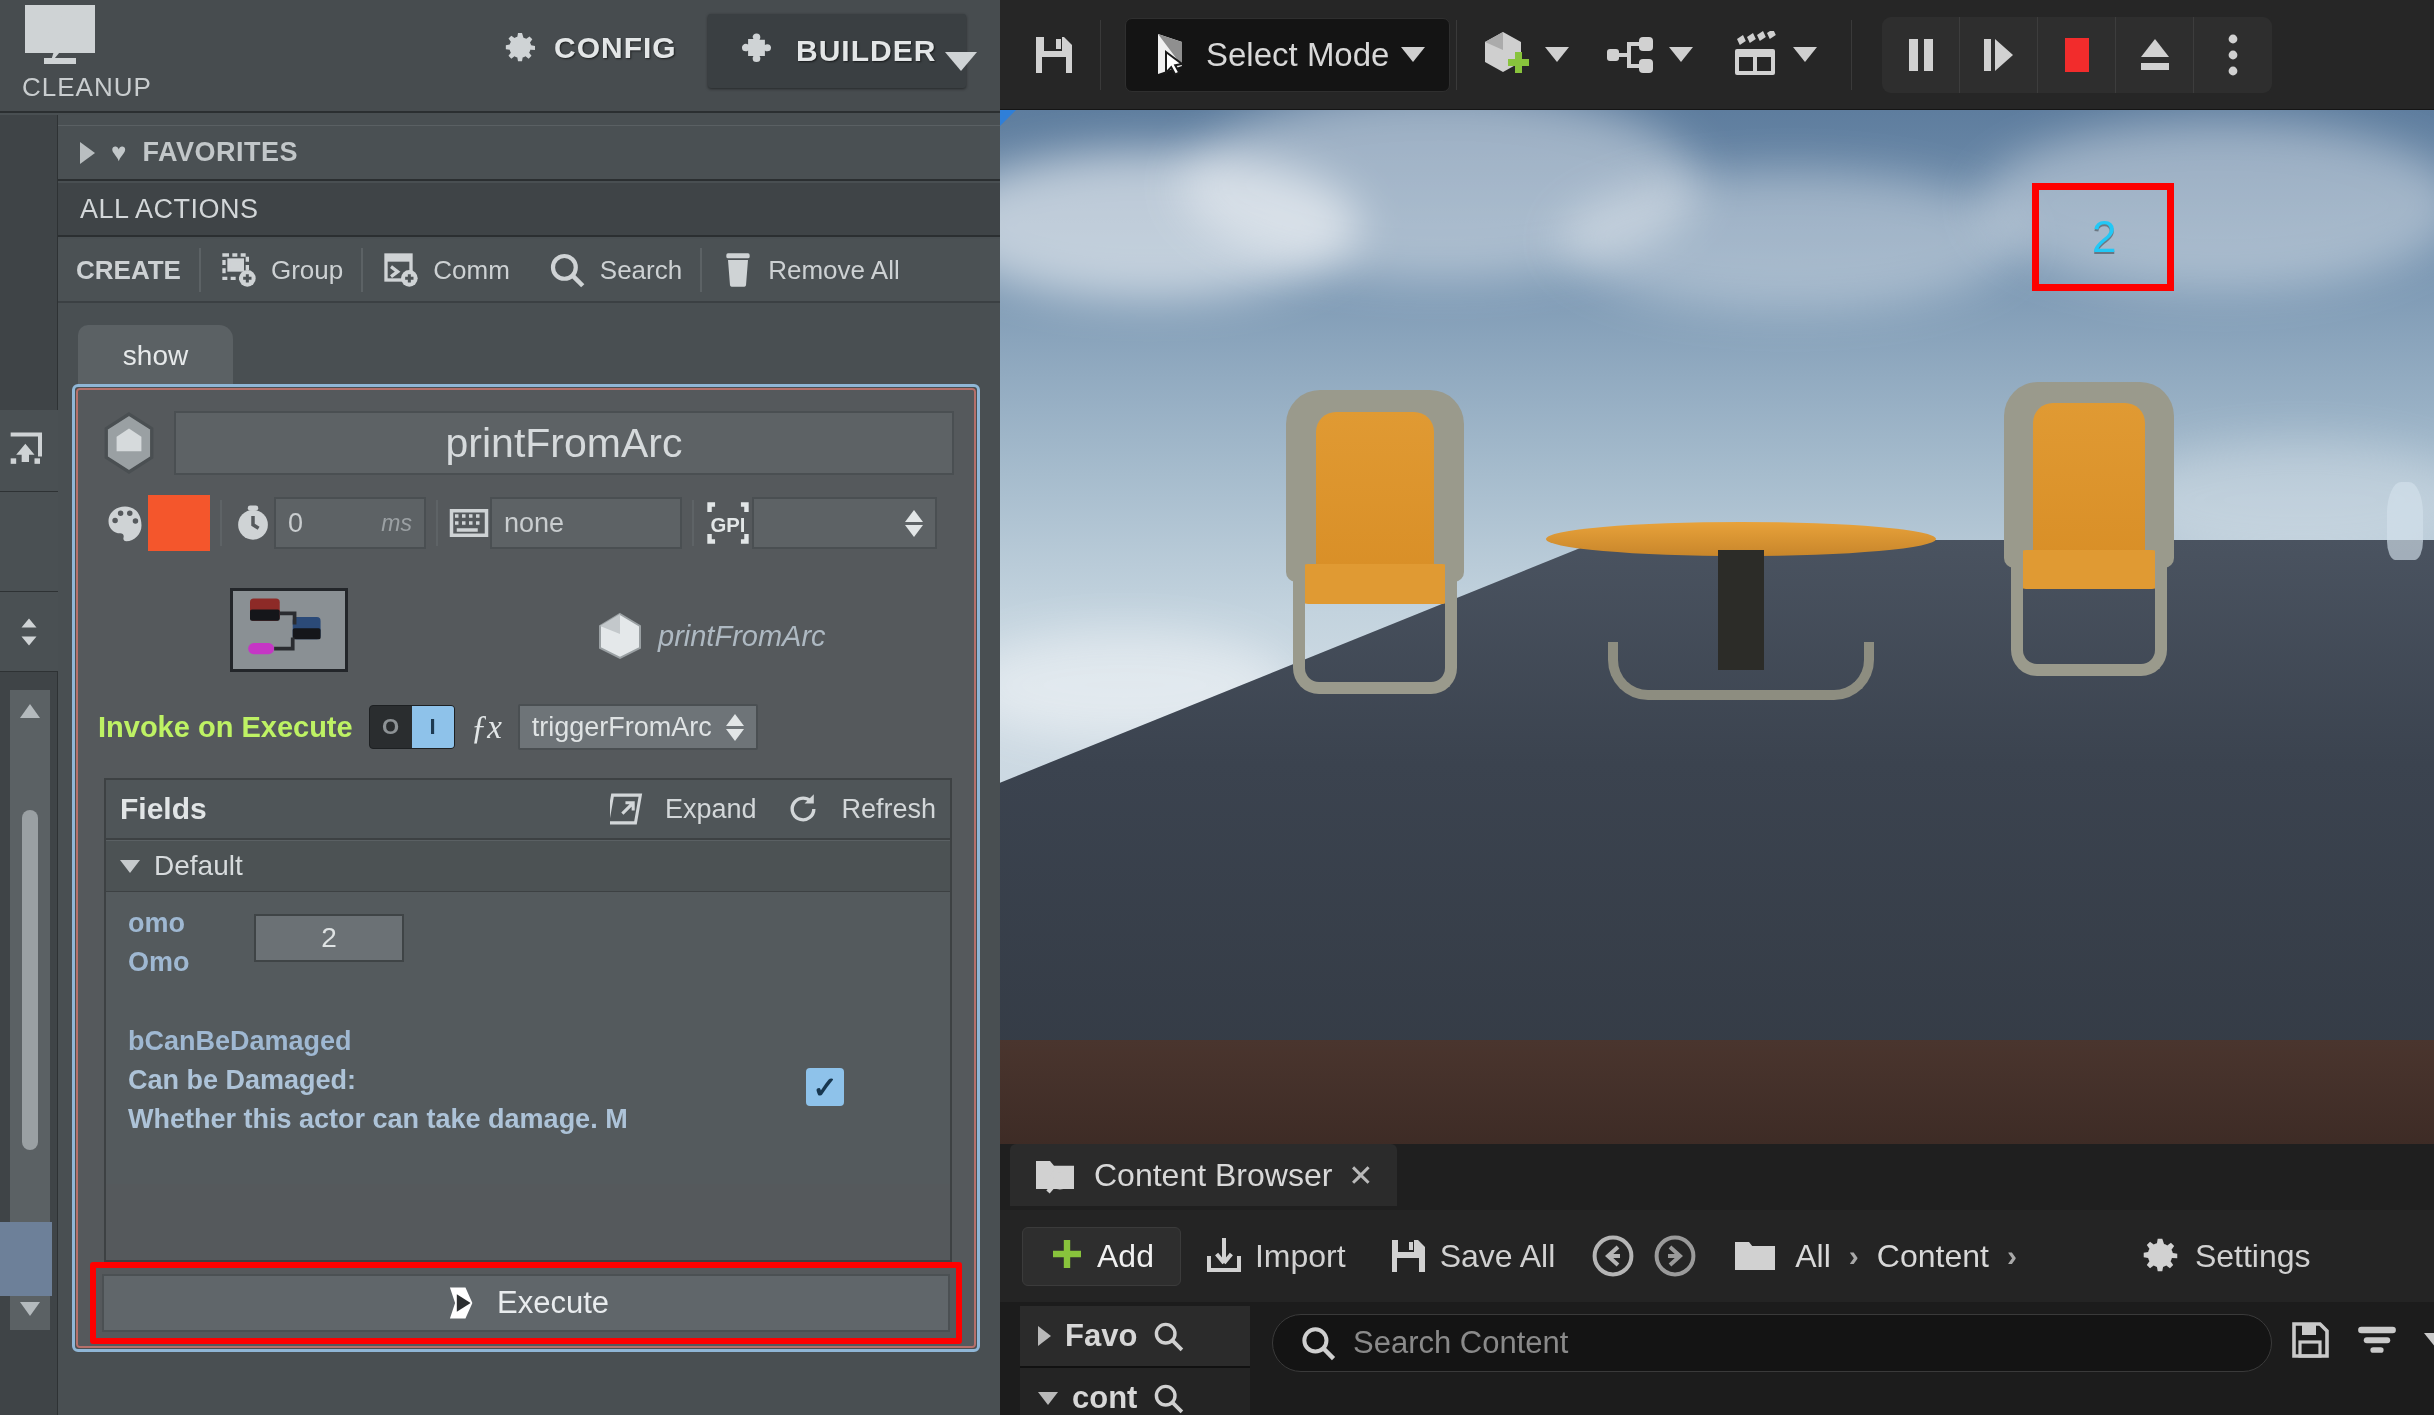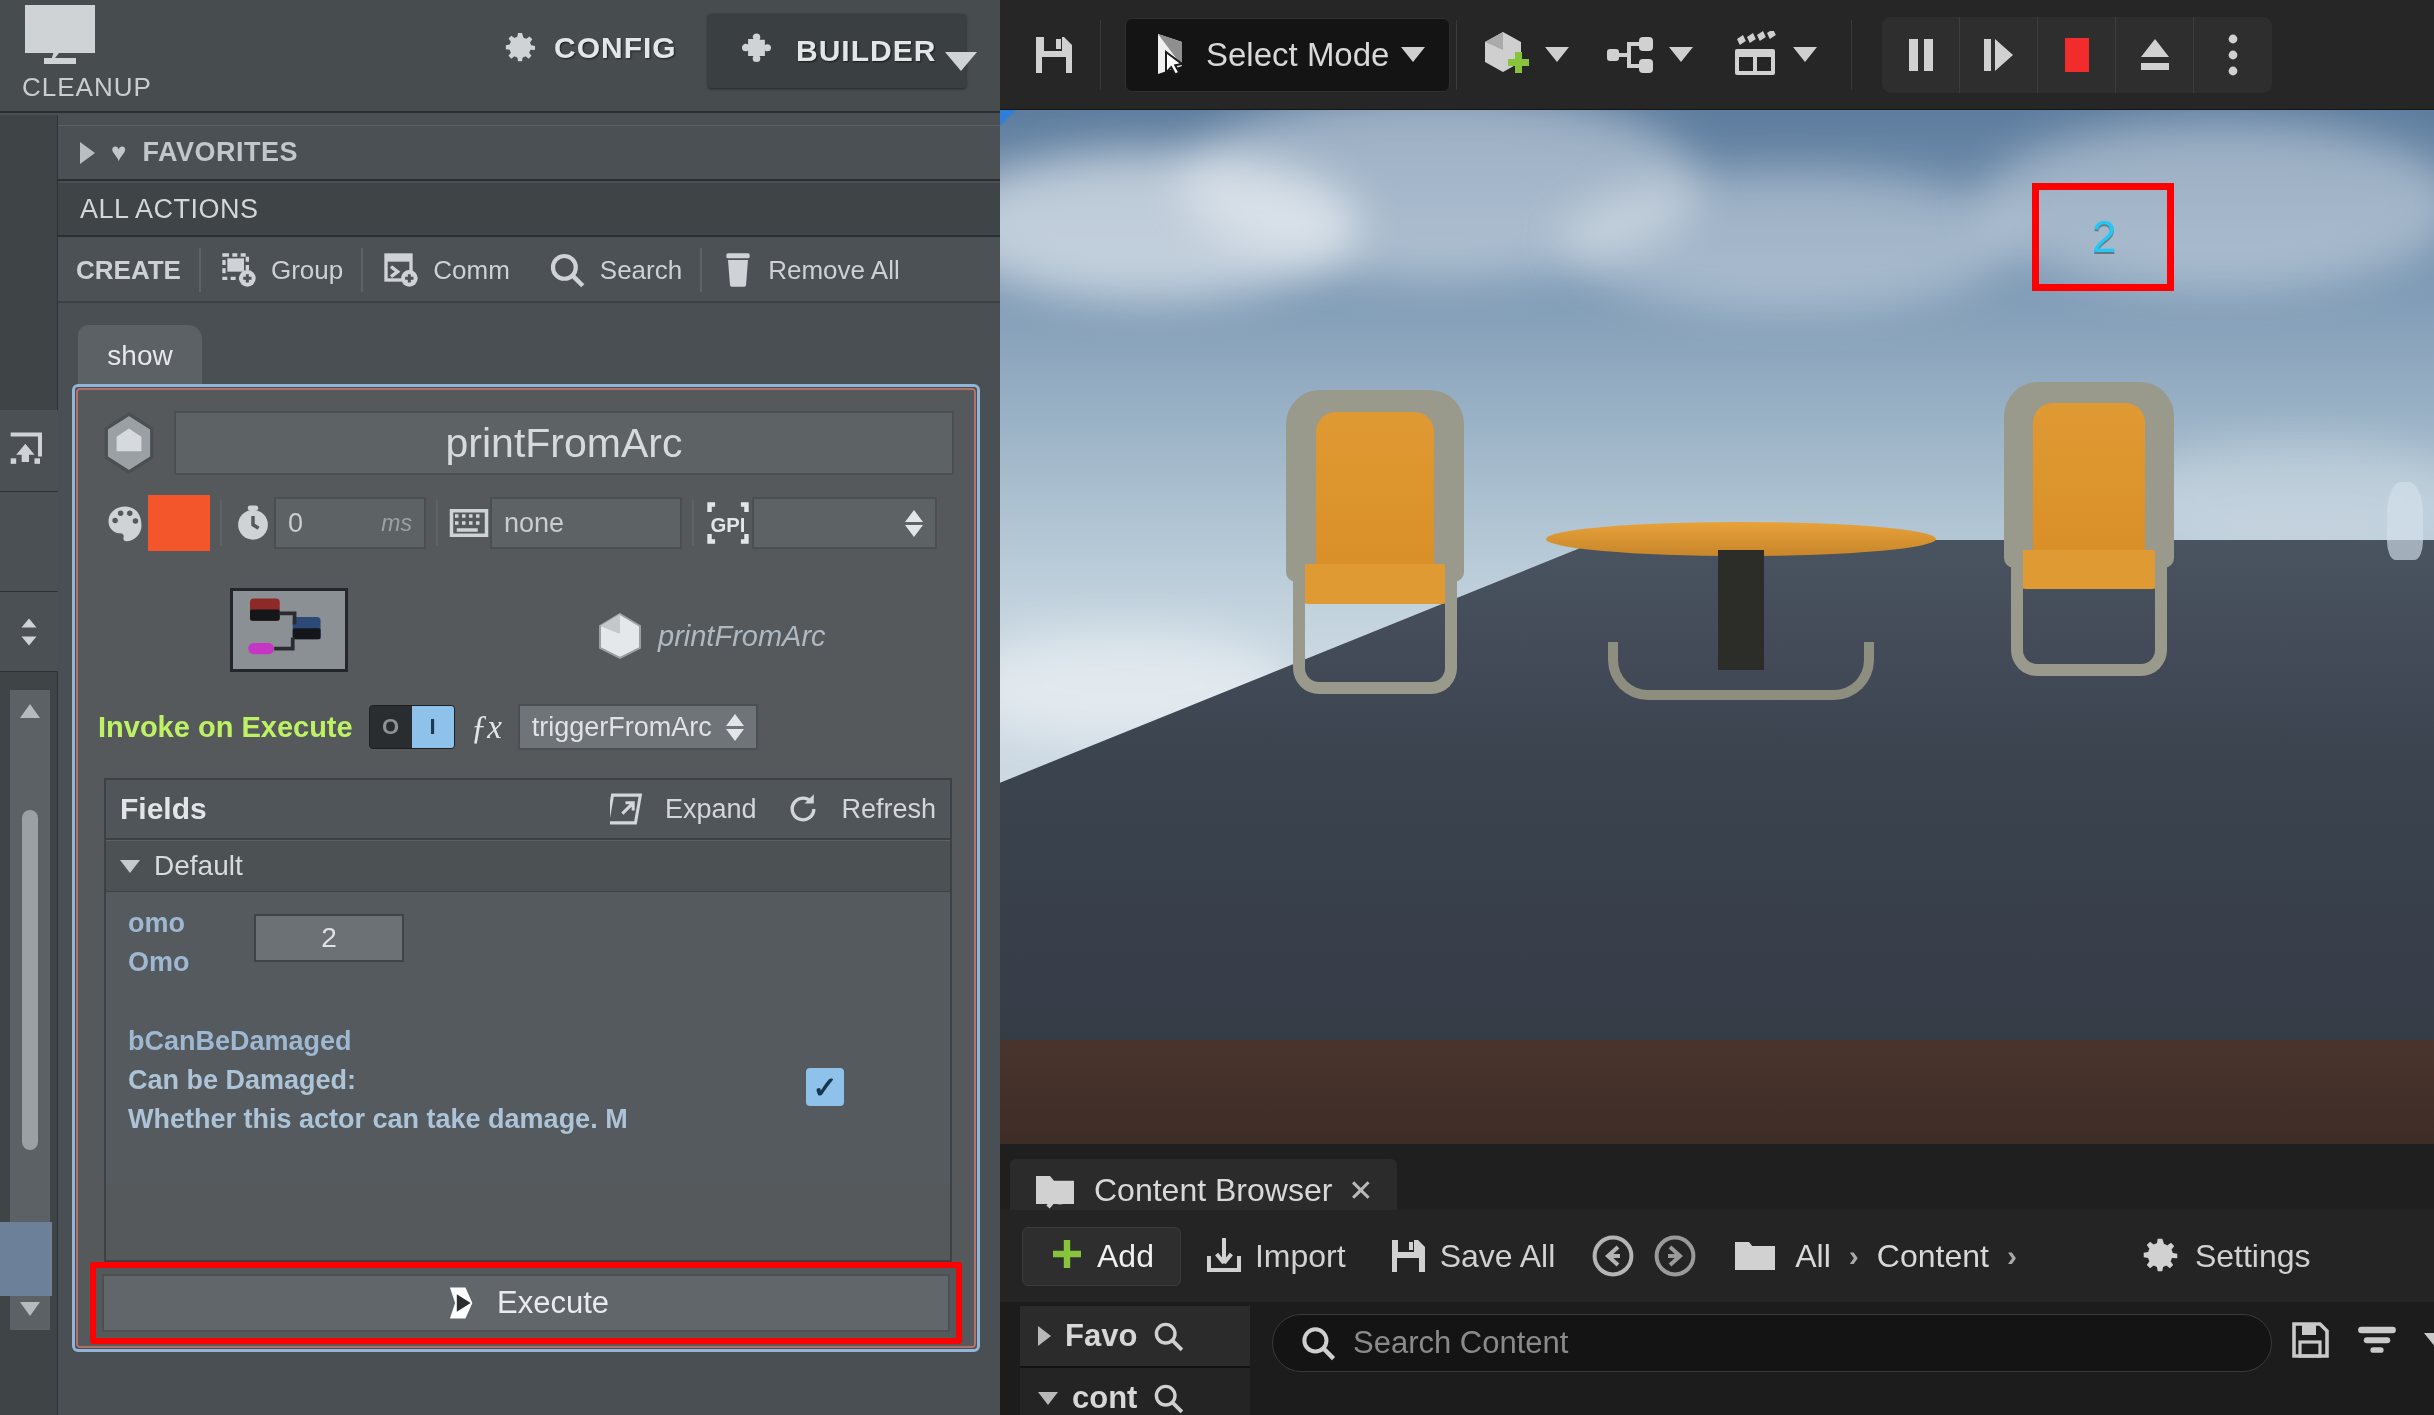--- a/index.html
+++ b/index.html
@@ -50,21 +50,21 @@
   
   #create-toolbar { position:absolute; left:58px; top:239px; width:942px; height:64px;
      background:#4b5154; display:flex; align-items:center; gap:0; border-bottom:2px solid #3b4043; }
   .ct-item { display:flex; align-items:center; gap:12px; padding:0 18px; height:100%; }
   .ct-sep { width:2px; height:44px; background:#5c6265; }
   .ct-label { font-size:26px; color:#cdd1d3; white-space:nowrap; }
   .ct-label.strong { font-weight:bold; font-size:26px; }
   .ct-clip { max-width:92px; overflow:hidden; }
 
   
-  #show-tab { position:absolute; left:78px; top:325px; width:124px; height:62px;
+  #show-tab { position:absolute; left:78px; top:325px; width:155px; height:62px;
      background:#5b6164; border-radius:10px 14px 0 0; display:flex; align-items:center;
      justify-content:center; }
   #show-tab .t { font-size:28px; color:#e6e9ea; }
 
   
   #node-card { position:absolute; left:76px; top:388px; width:900px; height:960px;
      background:#55595c; border:2px solid #3a3e41; border-radius:4px; }
   #node-sel-ring { position:absolute; left:72px; top:384px; width:908px; height:968px;
      border:3px solid #8fb6d6; border-radius:6px; pointer-events:none; }
   #node-sel-ring2 { position:absolute; left:76px; top:388px; width:900px; height:960px;
@@ -209,21 +209,21 @@
   #vase { position:absolute; width:36px; height:78px; background:rgba(210,225,235,.65);
      border-radius:40% 40% 24% 24%; }
 
   #hl-box { position:absolute; left:1032px; top:183px; width:142px; height:108px;
      border:7px solid #fe0000; z-index:6; }
   #hl-num { position:absolute; left:1092px; top:212px; font-size:44px; color:#22c8f6;
      font-family:"Liberation Sans",sans-serif; z-index:7; text-shadow:0 2px 0 rgba(0,0,0,.35); }
 
   
   #cb { position:absolute; left:0; top:1144px; width:1434px; height:271px; background:#1f1f1f; }
-  #cb-tab { position:absolute; left:10px; top:15px; height:62px; background:#2b2b2b;
+  #cb-tab { position:absolute; left:10px; top:0; height:62px; background:#2b2b2b;
      border-radius:6px 6px 0 0; display:flex; align-items:center; gap:16px; padding:0 24px; }
   #cb-tab .t { font-size:32px; color:#d8d8d8; }
   #cb-tab .x { font-size:30px; color:#b9b9b9; }
   #cb-toolbar { position:absolute; left:0; top:66px; width:1434px; height:92px;
      background:#242424; display:flex; align-items:center; padding-left:22px; gap:6px; }
   #add-btn { display:flex; align-items:center; gap:12px; background:#2e2e2e; border:1px solid #3b3b3b;
      border-radius:6px; padding:10px 26px; }
   #add-btn .t { font-size:32px; color:#f0f0f0; }
   .cb-act { display:flex; align-items:center; gap:12px; padding:0 18px; }
   .cb-act .t { font-size:32px; color:#d1d1d1; }

